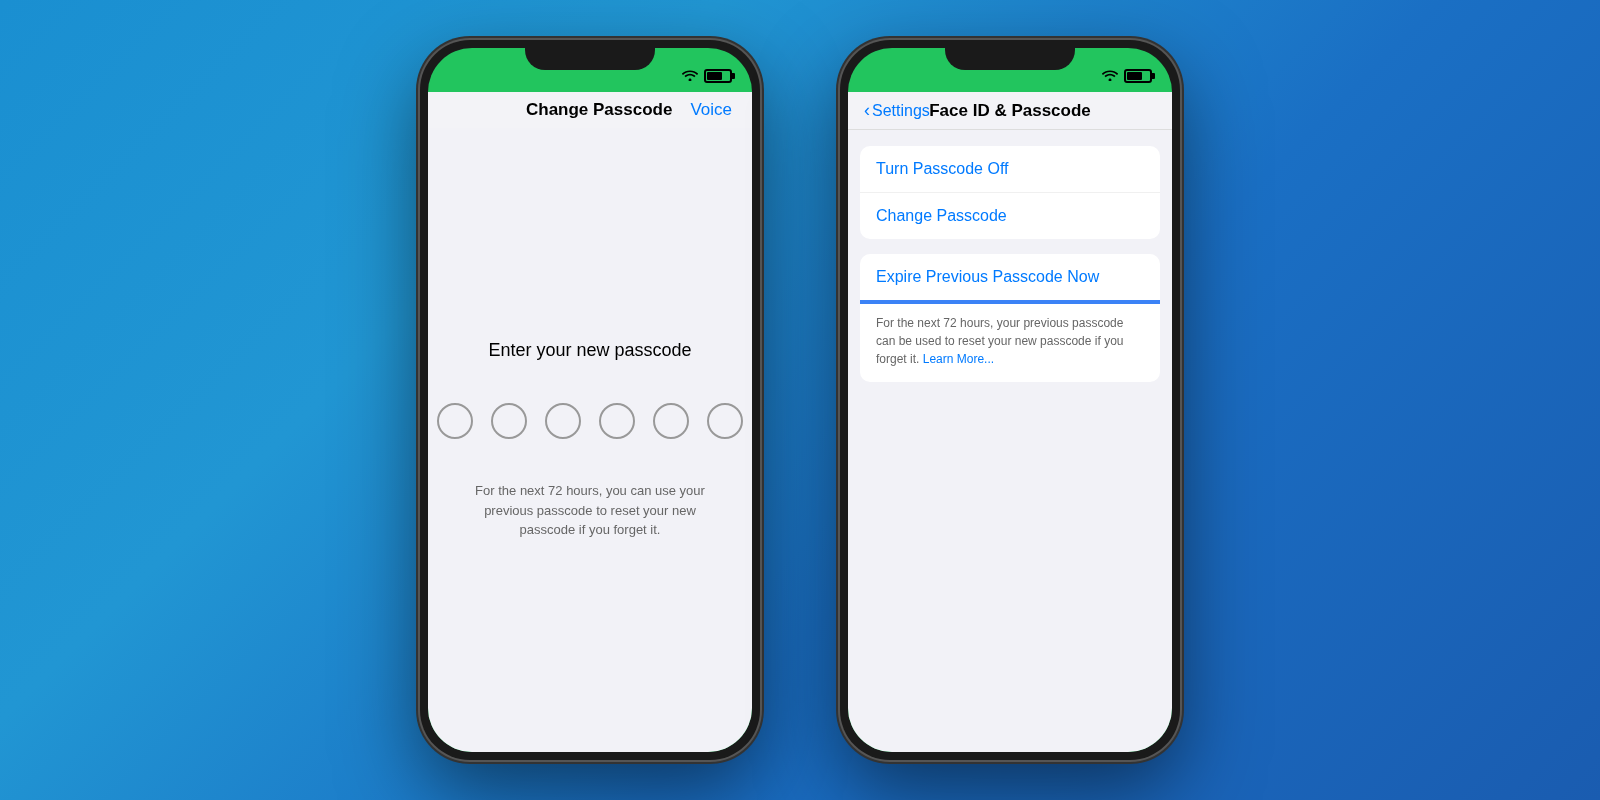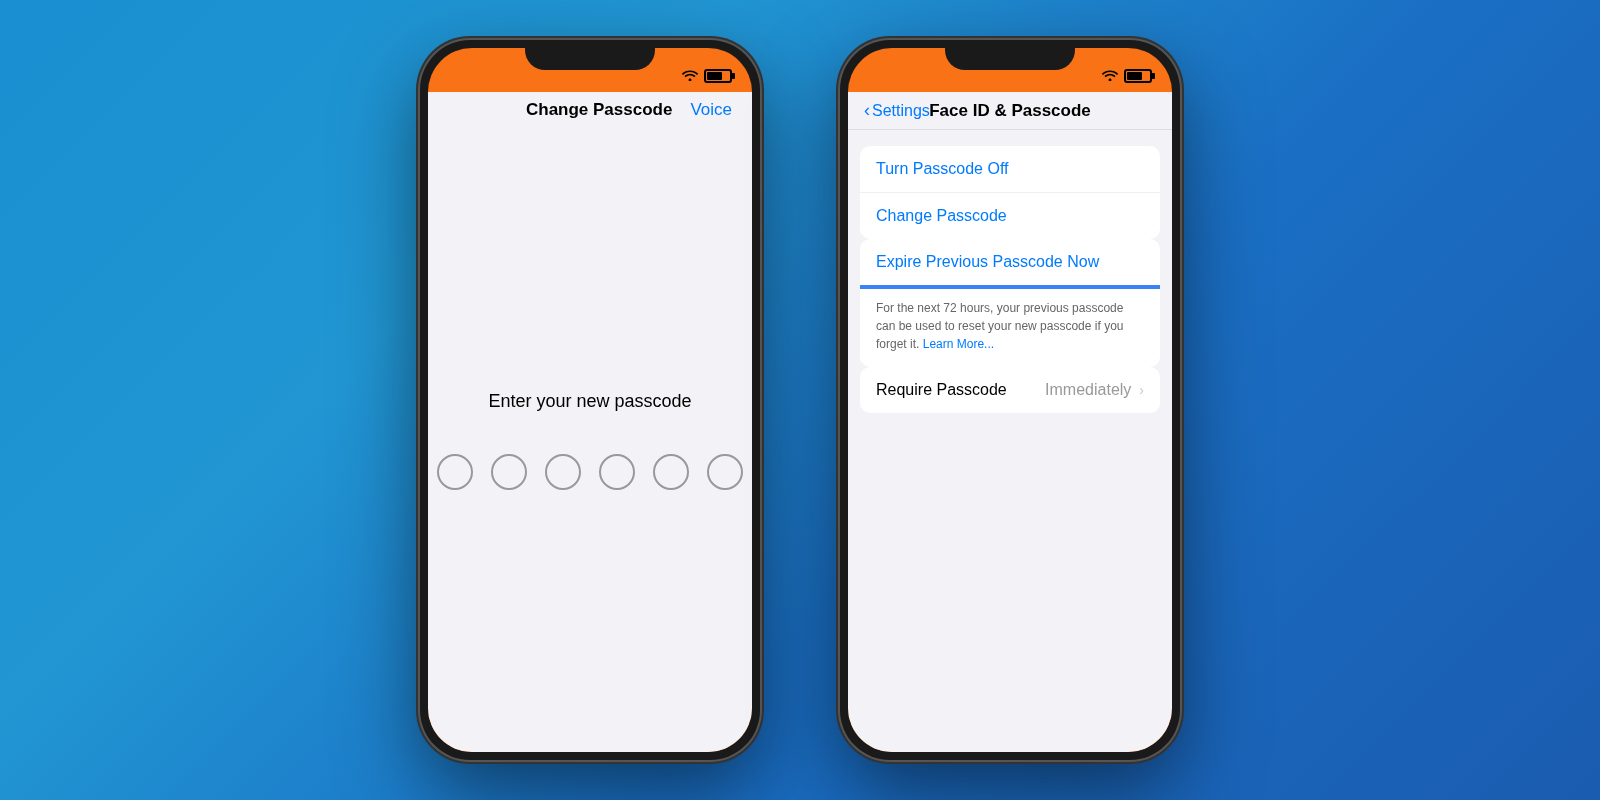--- a/index.html
+++ b/index.html
@@ -66,21 +66,21 @@
       background: #555;
       border-radius: 0 2px 2px 0;
     }
 
     
     .screen {
       flex: 1;
       margin: 8px;
       border-radius: 44px;
       overflow: hidden;
-      background: #f97316;
+      background: #22c55e;
       display: flex;
       flex-direction: column;
     }
 
     
     .status-bar {
       display: flex;
       justify-content: space-between;
       align-items: center;
       padding: 12px 20px 0;
@@ -236,21 +236,21 @@
       transform: translateX(-50%);
       text-align: right;
     }
 
     .settings-body {
       flex: 1;
       overflow: hidden;
       padding: 16px 12px;
       display: flex;
       flex-direction: column;
-      gap: 0;
+      gap: 15px;
     }
 
     .settings-group {
       background: #fff;
       border-radius: 10px;
       overflow: hidden;
     }
 
     .settings-row {
       padding: 14px 16px;
@@ -369,20 +369,21 @@
 
         <div class="passcode-dots">
           <div class="passcode-dot"></div>
           <div class="passcode-dot"></div>
           <div class="passcode-dot"></div>
           <div class="passcode-dot"></div>
           <div class="passcode-dot"></div>
           <div class="passcode-dot"></div>
         </div>
 
+        <span class="passcode-hint">For the next 72 hours, you can use your previous passcode to reset your new passcode if you forget it.</span>
       </div>
     </div>
   </div>
 </div>
 
 <div class="phone-frame">
   <div class="notch"></div>
   <div class="screen">
 
     <div class="status-bar">
@@ -425,27 +426,18 @@
         <div class="settings-expire-block">
           <div class="expire-row">
             <span class="settings-row-text">Expire Previous Passcode Now</span>
           </div>
           <div class="expire-description">
             <span>For the next 72 hours, your previous passcode can be used to reset your new passcode if you forget it.</span>
             <a href="#">Learn More...</a>
           </div>
         </div>
 
-        <div class="settings-group">
-          <div class="settings-row">
-            <span class="settings-row-label">Require Passcode</span>
-            <div class="settings-row-value">
-              <span>Immediately</span>
-              <span class="chevron">›</span>
-            </div>
-          </div>
-        </div>
 
 
       </div>
     </div>
   </div>
 </div>
 
 </body></html>

